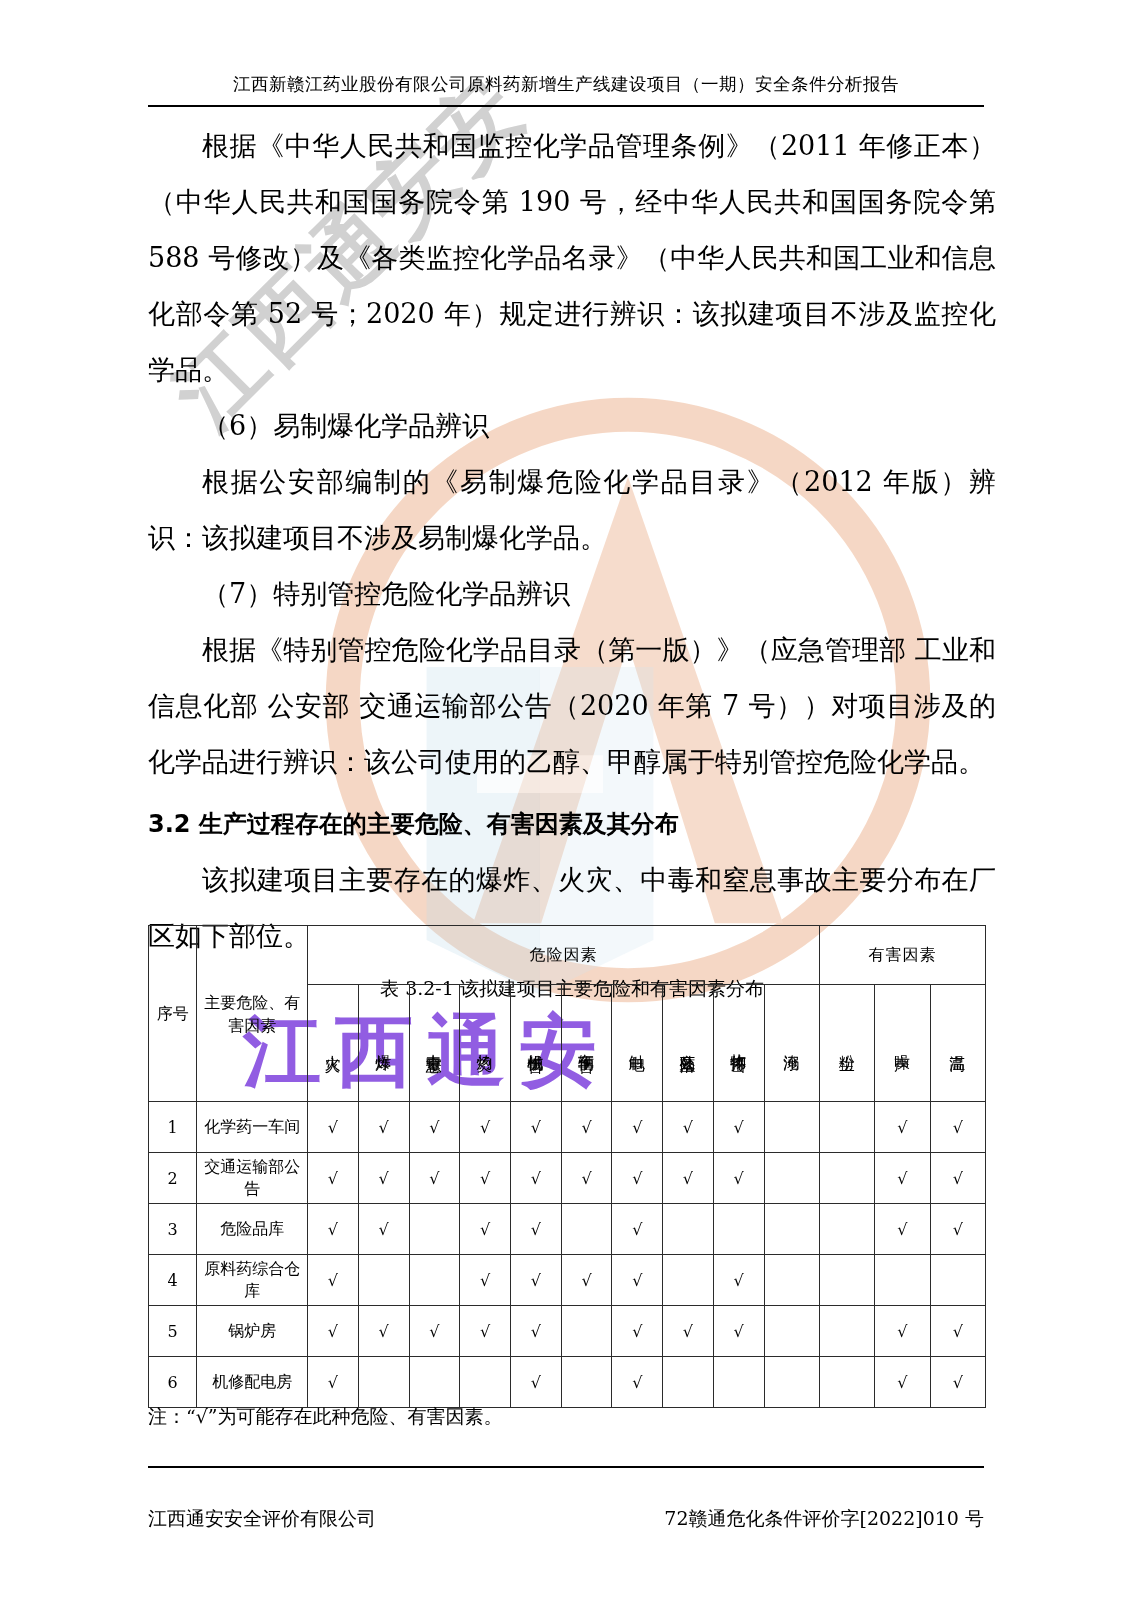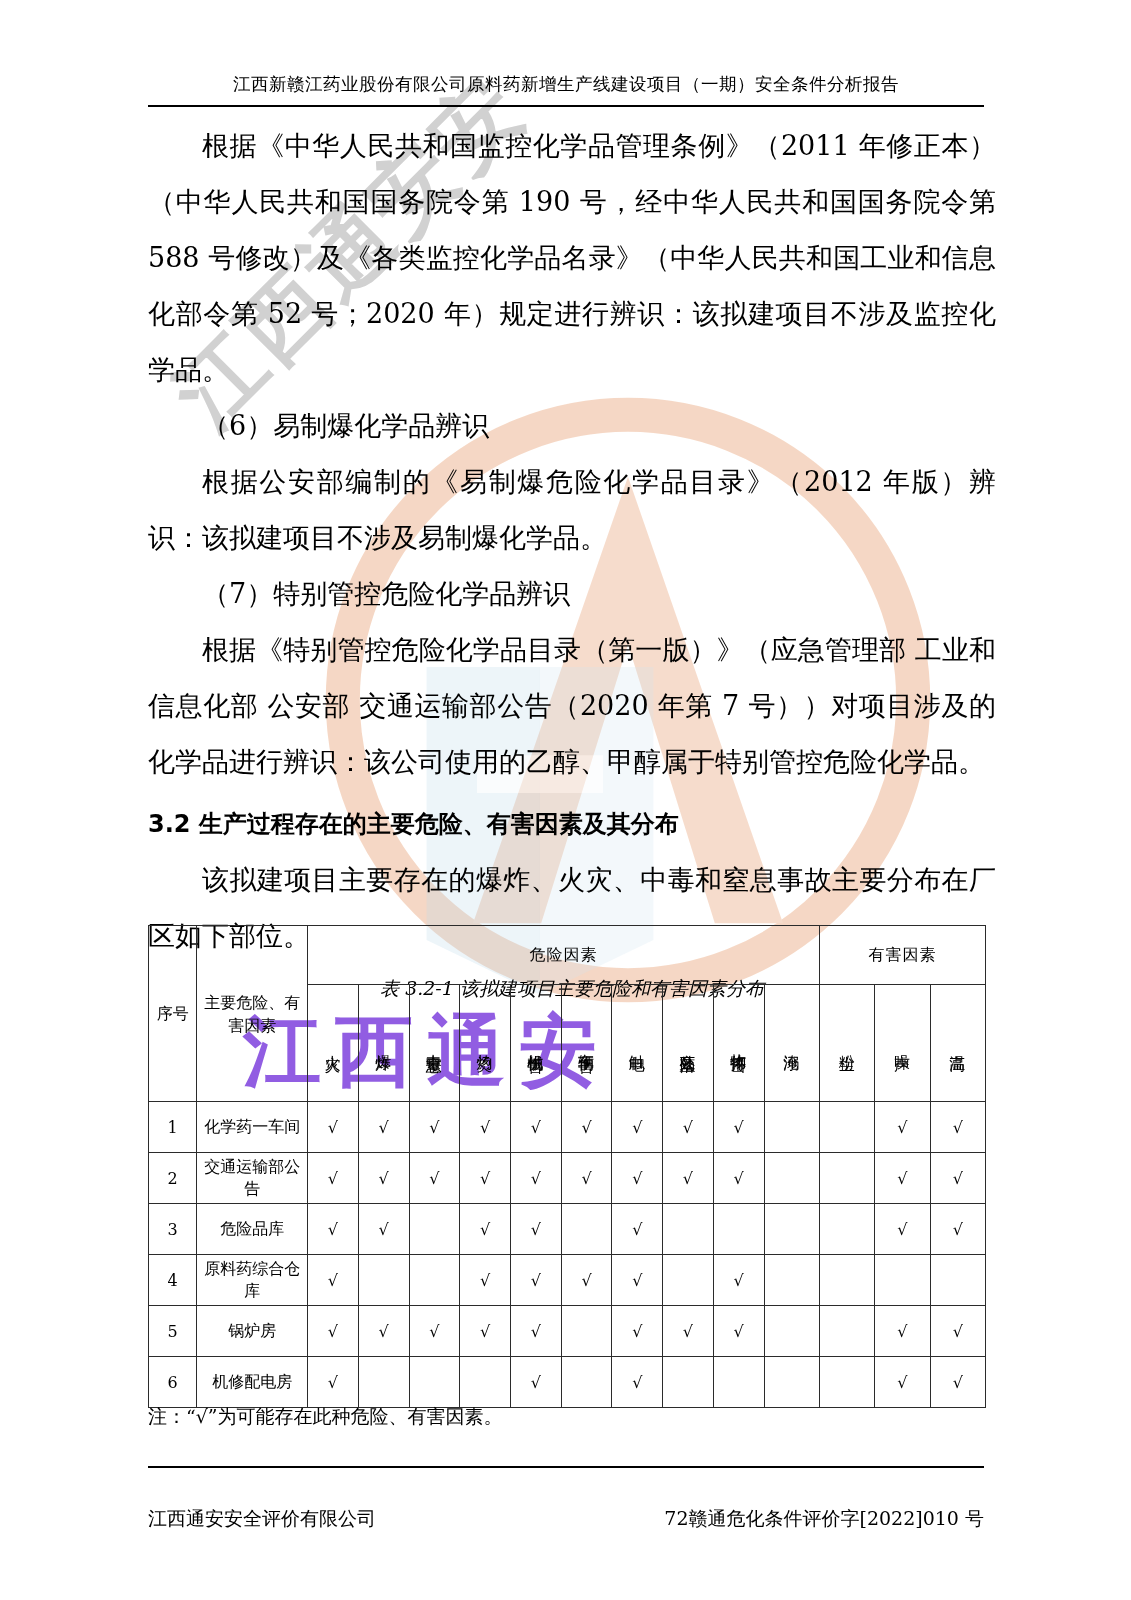--- a/index.html
+++ b/index.html
@@ -79,21 +79,20 @@
     font-weight:bold;
     font-size:24px;
     line-height:56px;
     letter-spacing:0px;
   }
   .tbl-caption{
     margin:4px 0 6px 0;
     text-align:center;
     font-size:19px;
     line-height:40px;
-    font-style:italic;
   }
 
   
   .matrix-wrap{position:absolute;left:148px;top:925px;width:838px;z-index:2;}
   table.matrix{
     border-collapse:collapse;
     width:838px;
     table-layout:fixed;
     background:transparent;
   }

